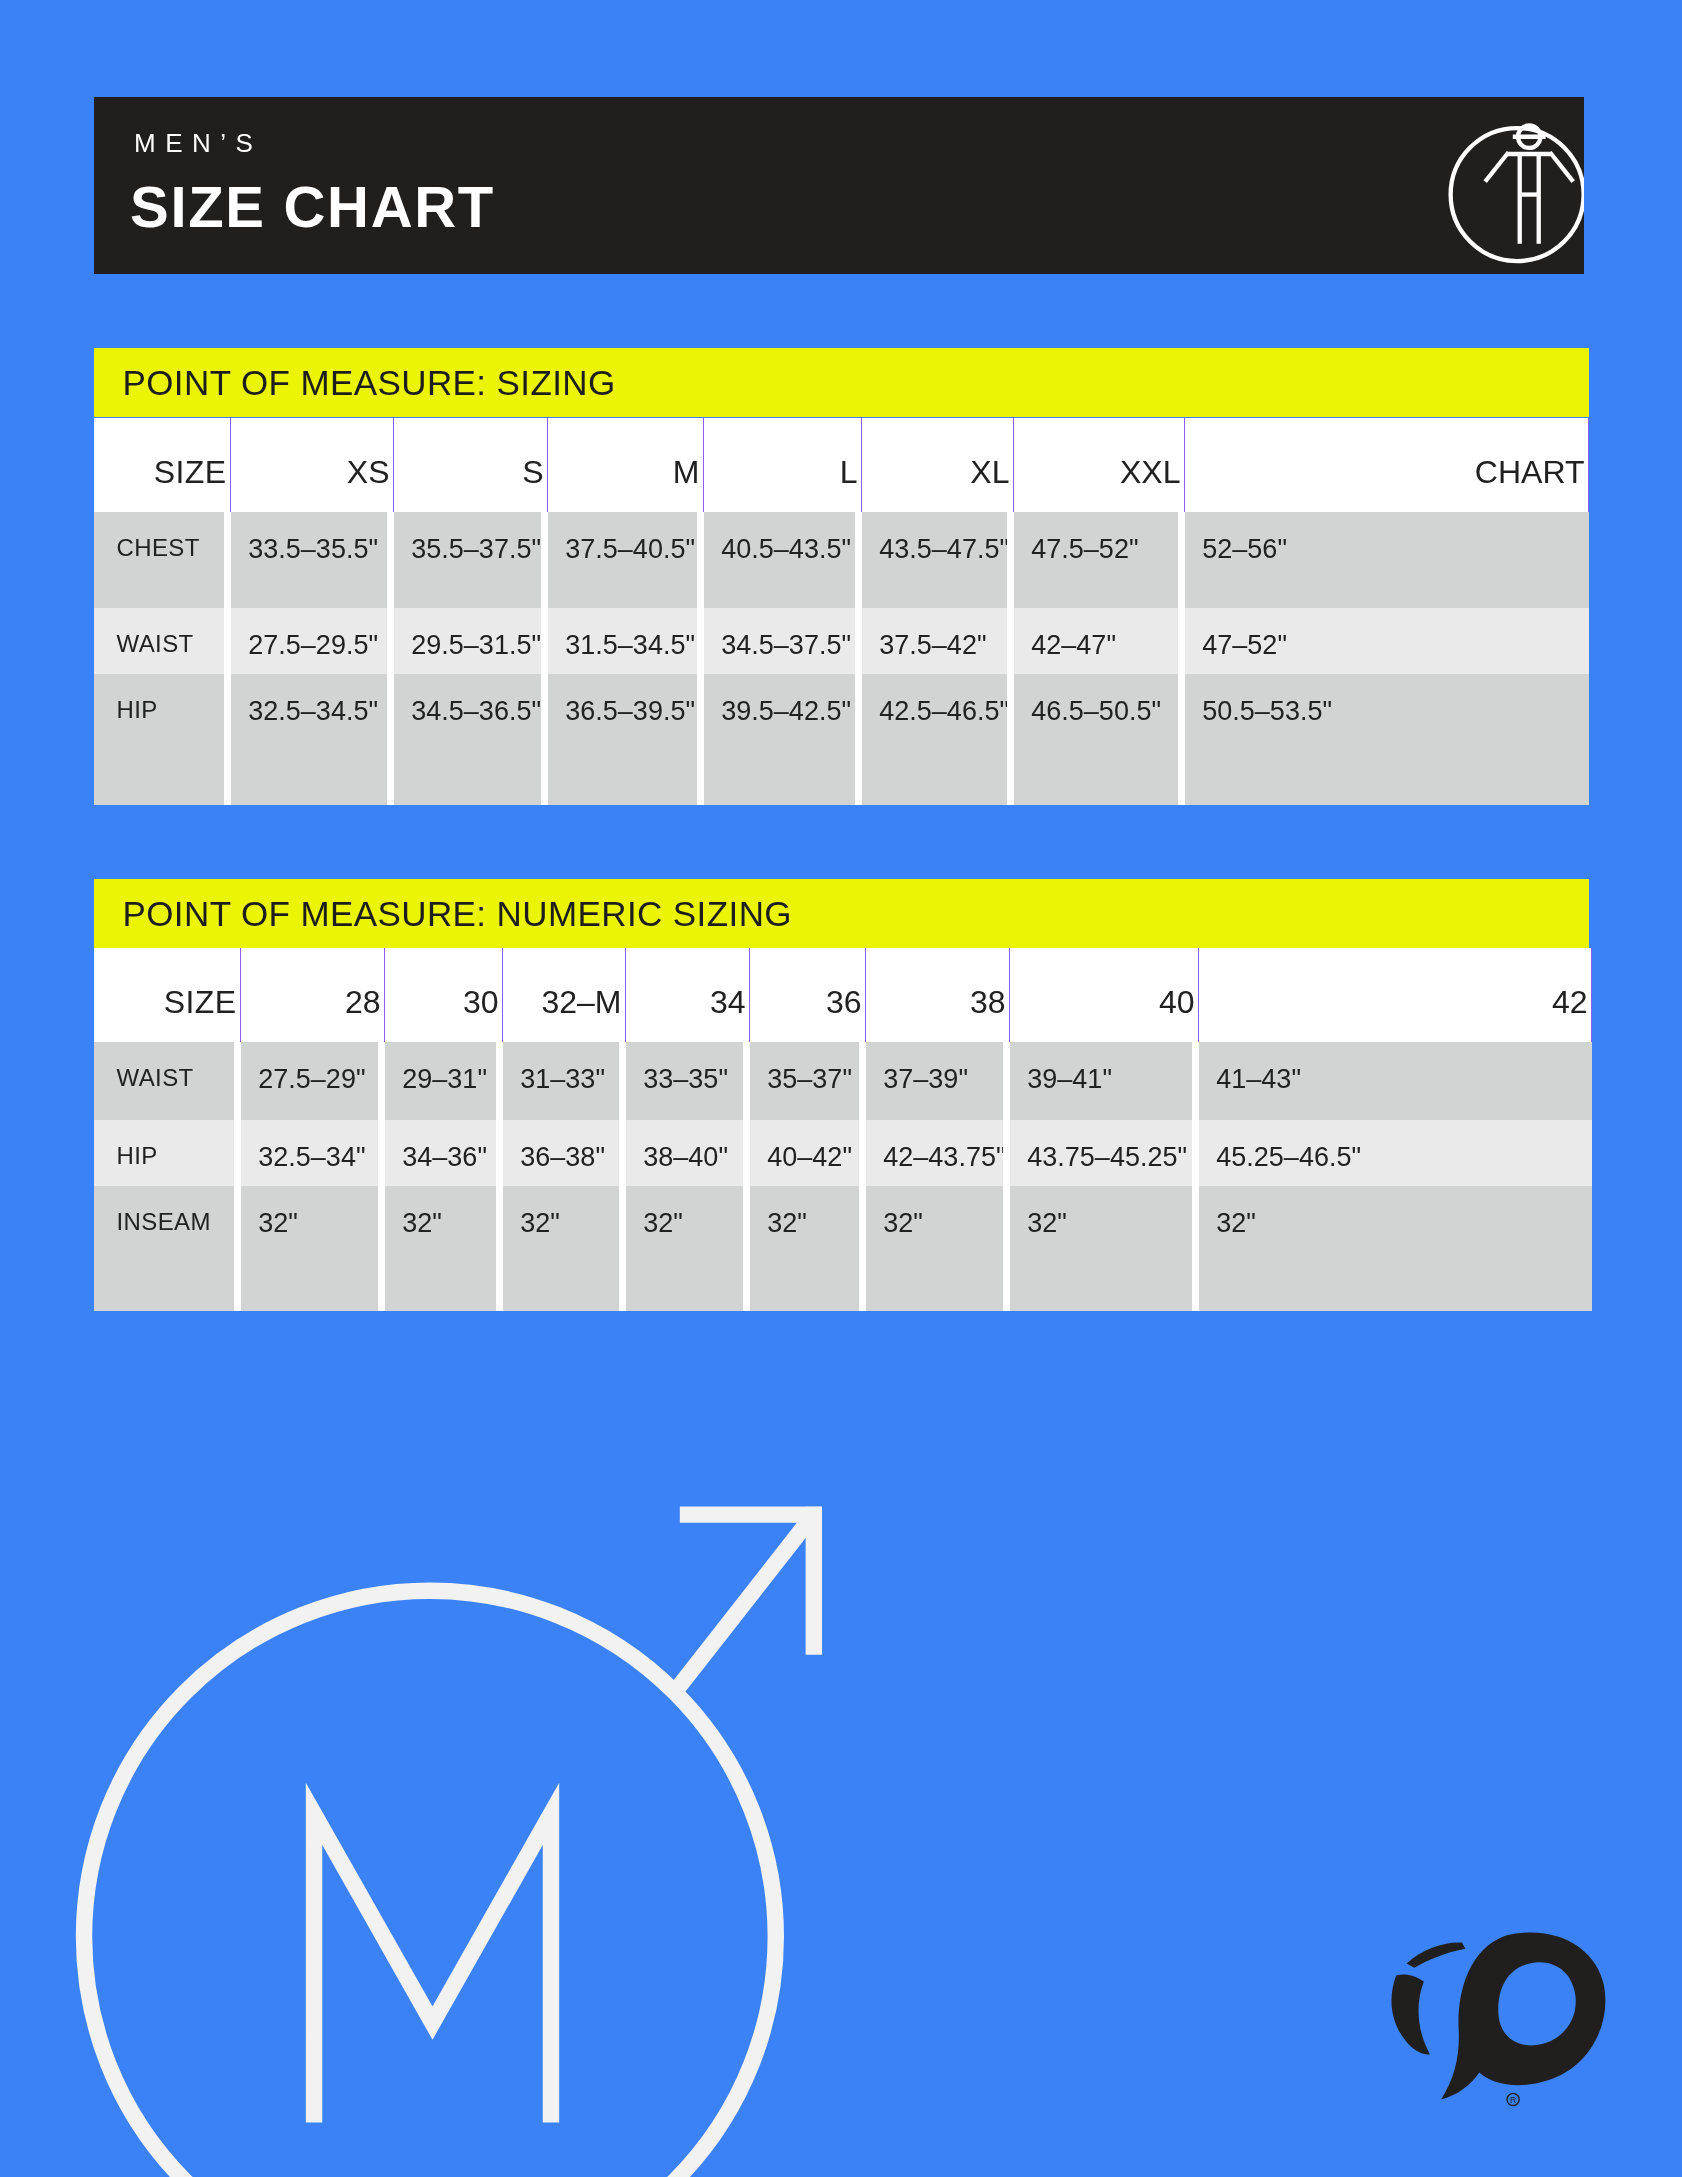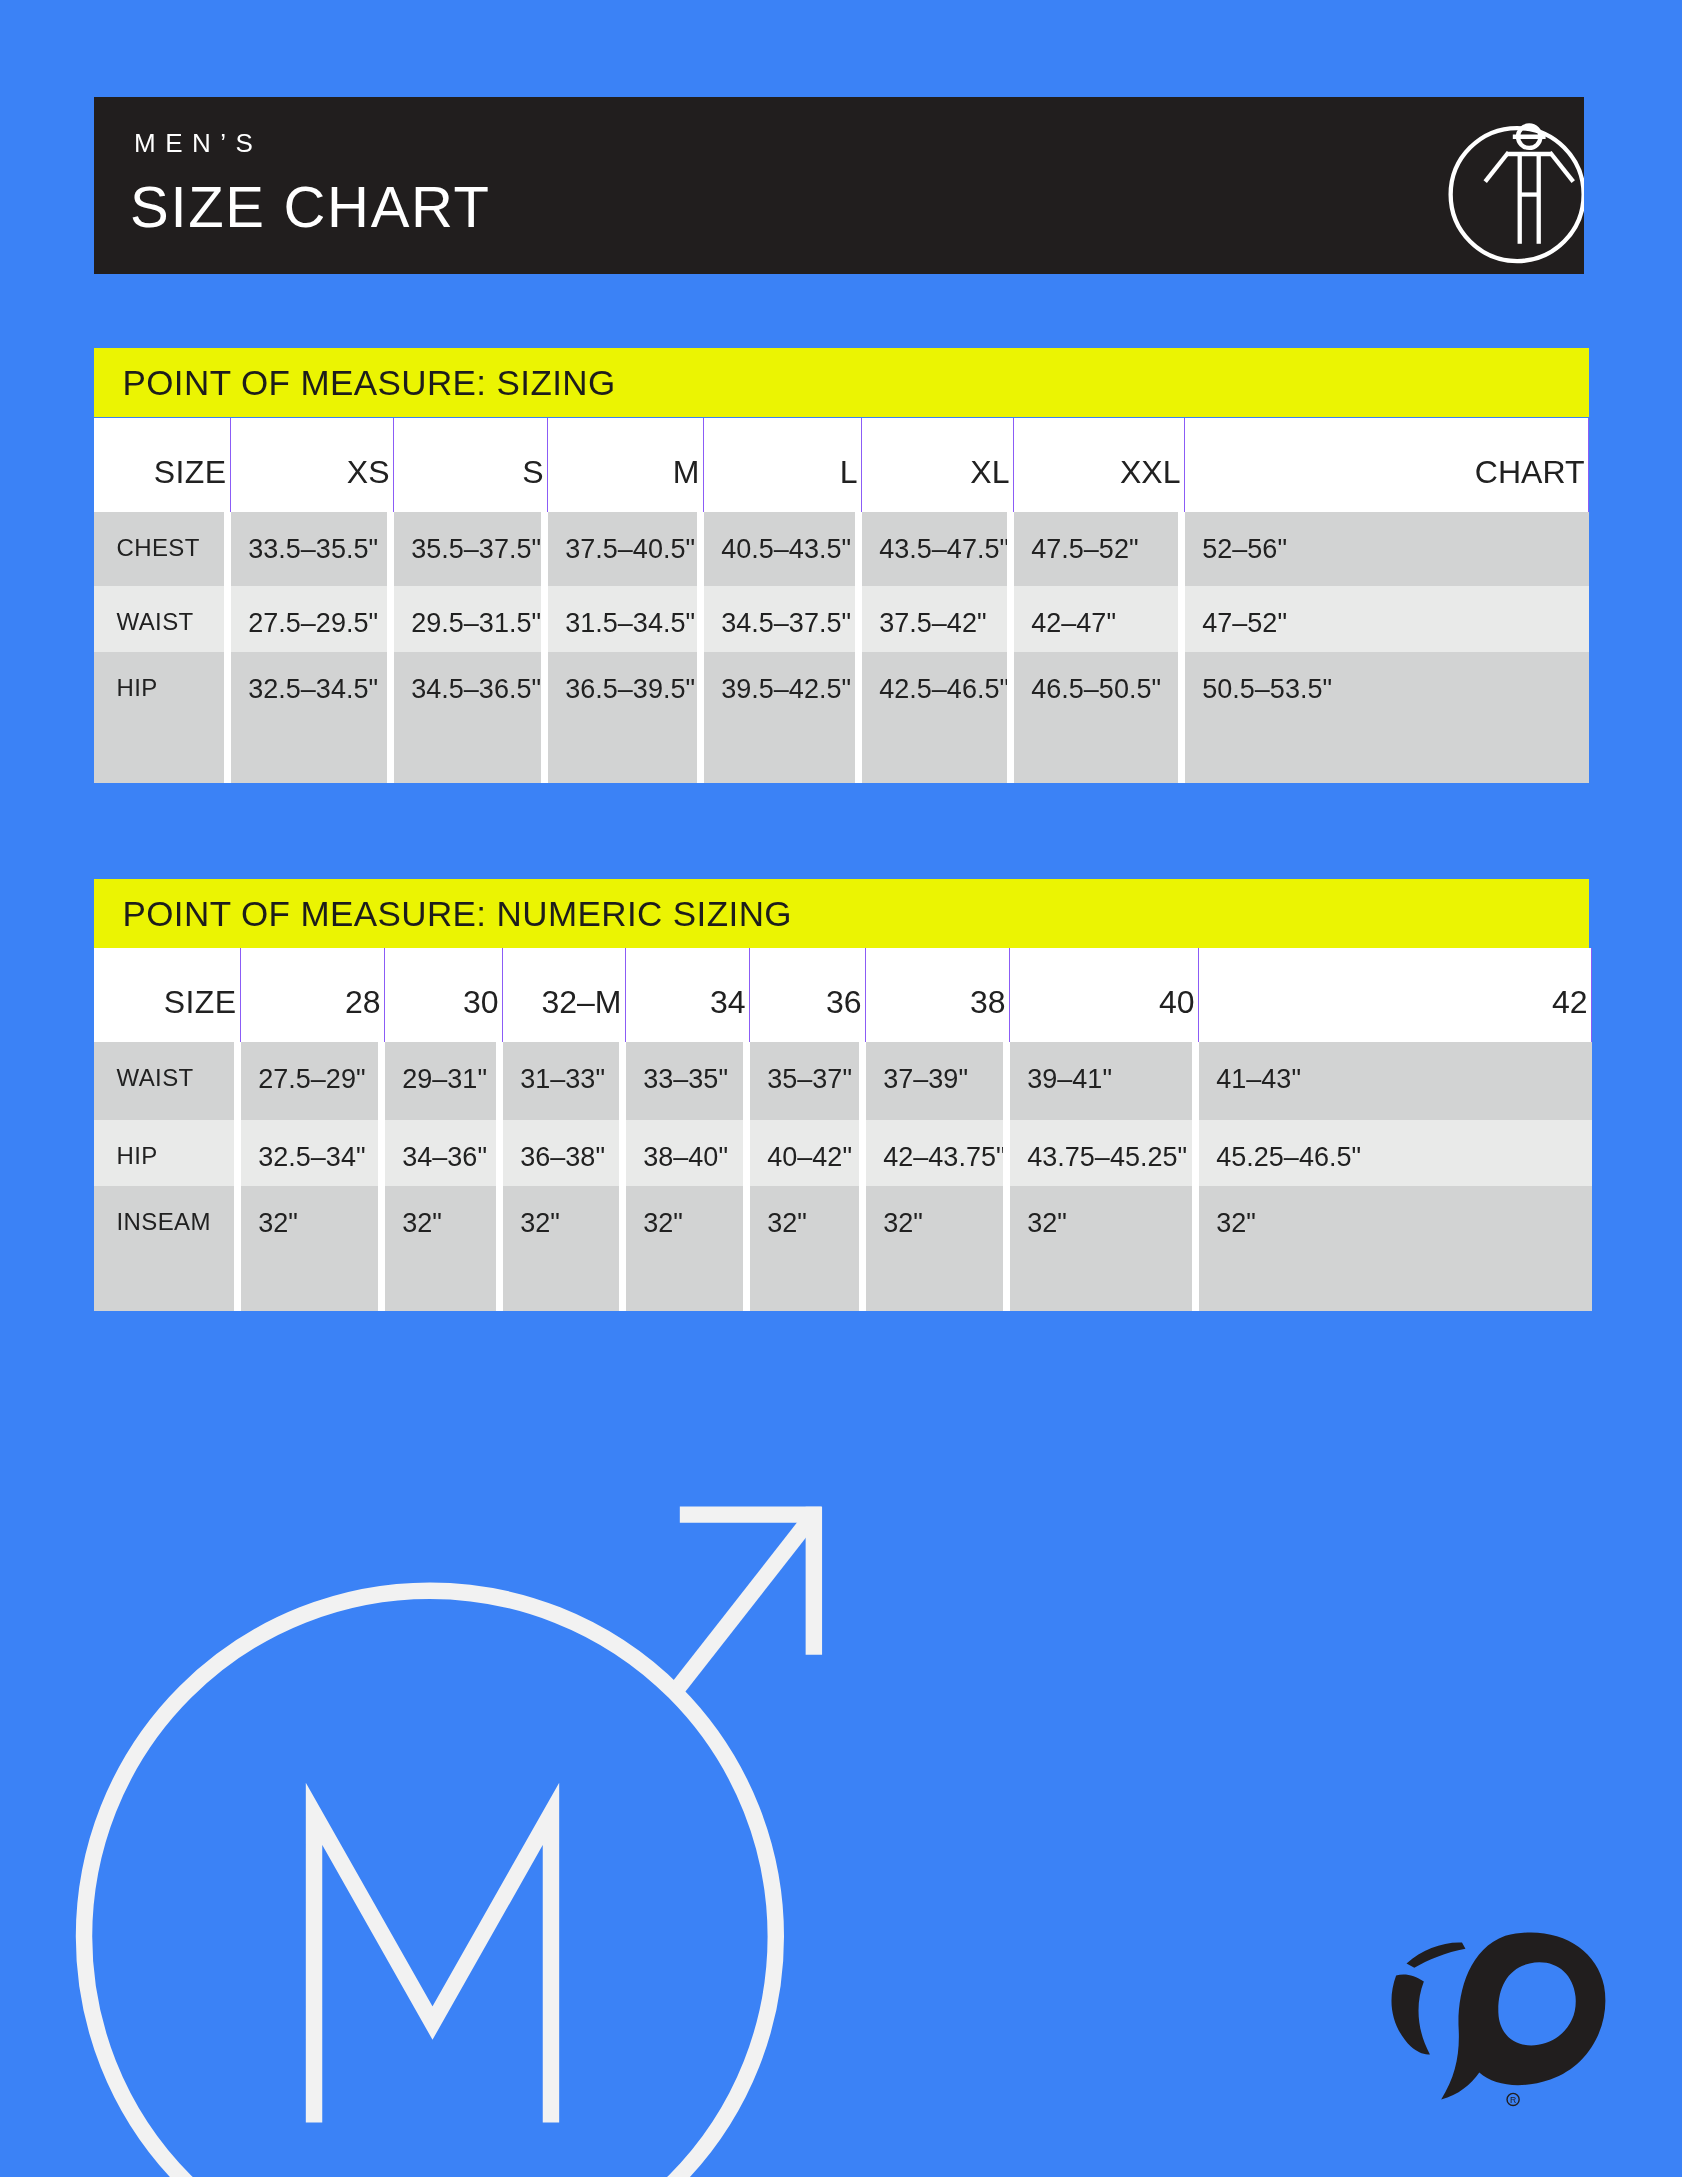--- a/index.html
+++ b/index.html
@@ -5,21 +5,21 @@
   html,body{margin:0;padding:0;background:#ffffff;}
   .page{position:relative;width:1683px;height:2177px;background:#3b82f6;overflow:hidden;
         font-family:"Liberation Sans",sans-serif;color:#212121;}
 
   
   .black-bar{position:absolute;left:94px;top:97px;width:1490px;height:177px;
              background:#211e1e;overflow:hidden;}
   .eyebrow{position:absolute;left:40px;top:31px;font-size:26px;letter-spacing:9.5px;
            color:#ffffff;font-weight:400;}
   .big-title{position:absolute;left:36px;top:76px;font-size:58px;letter-spacing:1.7px;
-             color:#ffffff;font-weight:400;}
+             color:#ffffff;font-weight:700;}
   .figure-svg{position:absolute;right:0;top:0;}
 
   
   .ybar{position:absolute;left:94px;width:1495px;height:69px;background:#ebf402;}
   .ybar .ytitle{position:absolute;left:28.5px;top:0;line-height:69px;font-size:35px;
                 font-weight:400;color:#1d1d1b;letter-spacing:0.4px;}
   .ybar1{top:348px;}
   .ybar2{top:879px;}
 
   
@@ -29,21 +29,21 @@
   table.t2{top:948px;}
   .size-table td{box-sizing:border-box;vertical-align:top;padding:22.5px 3.5px 0 17.3px;
                  font-size:27px;line-height:1.15;border-right:7px solid #ffffff;
                  white-space:nowrap;overflow:hidden;}
   .size-table td:last-child{border-right:0;}
   .size-table tr.head td{background:#ffffff;padding-top:36px;padding-bottom:21px;
                          font-size:32px;border-right:1px solid #8b5cf6;text-align:right;}
   .size-table td.lbl{font-size:24px;padding-left:22.5px;letter-spacing:0.4px;}
   .size-table tr.band-a td{background:#d2d3d3;}
   .size-table tr.band-b td{background:#e9eae9;}
-  table.t1 tr.r1{height:74px;} table.t1 tr.r2{height:66px;} table.t1 tr.r3{height:131px;}
+  table.t1 tr.r1{height:96px;} table.t1 tr.r2{height:66px;} table.t1 tr.r3{height:131px;}
   table.t2 tr.r1{height:78px;} table.t2 tr.r2{height:66px;} table.t2 tr.r3{height:125px;}
 
   
   .watermark{position:absolute;left:0;top:1461px;}
   .brand-logo{position:absolute;left:1384px;top:1927px;}
 </style>
 </head>
 <body>
 
 <div class="page">

